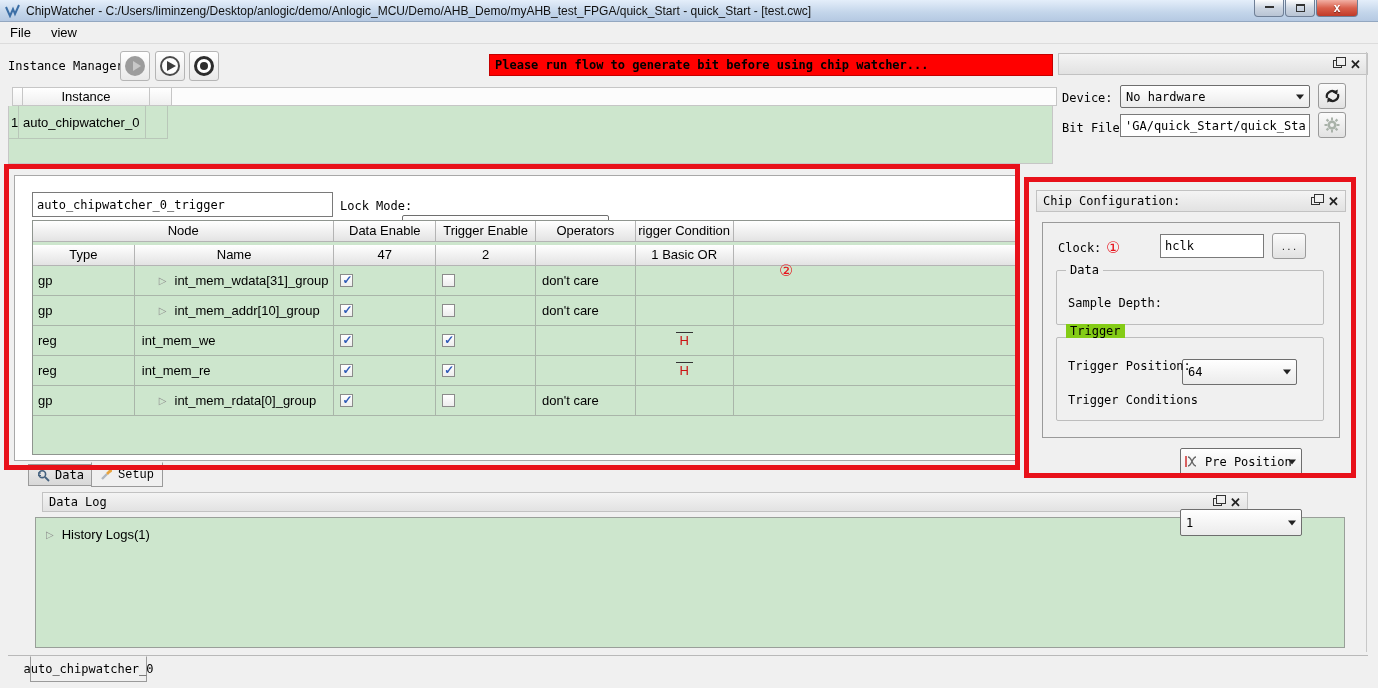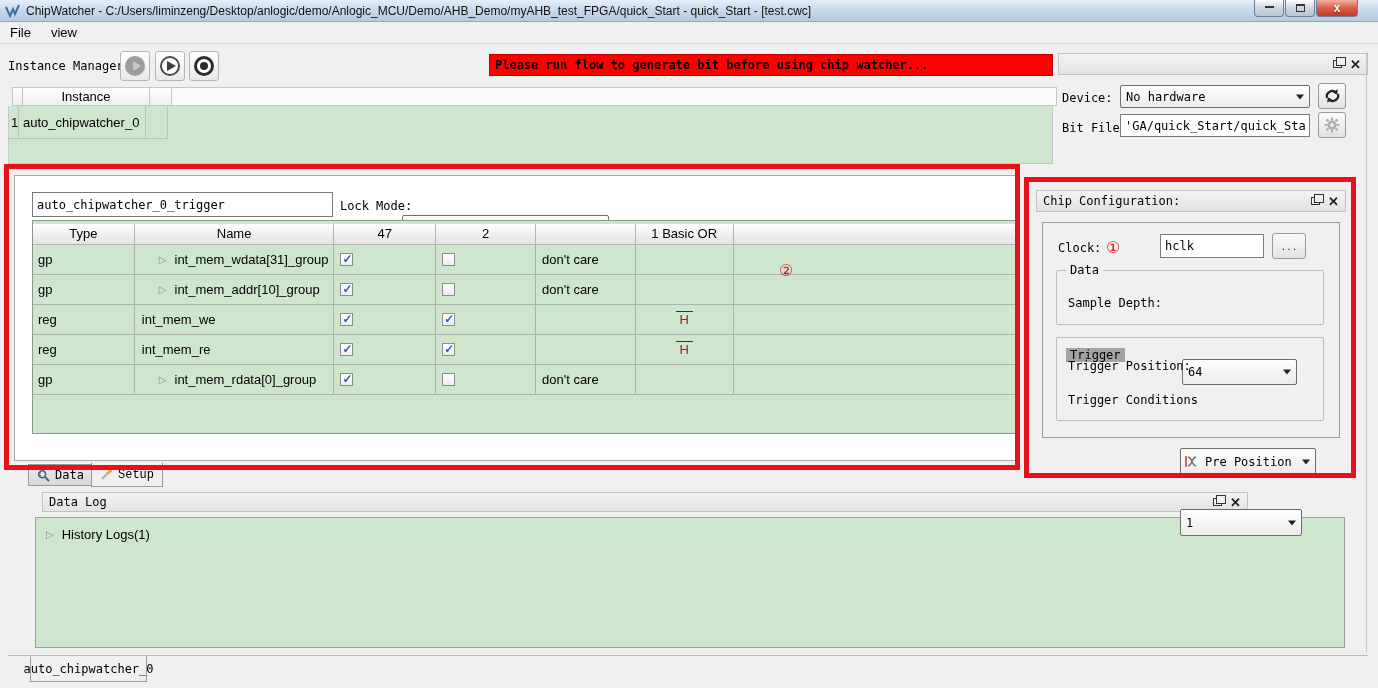--- a/index.html
+++ b/index.html
@@ -246,20 +246,28 @@
   <div class="abs dropdown" style="left:402px; top:192px; width:207px; height:25px;">
     <span class="dd-text">All allowed</span>
     <span class="dd-arrow"></span>
   </div>
   <div class="abs dropdown" style="left:614px; top:194px; width:76px; height:22px;">
     <span class="dd-text">Basic OR</span>
     <span class="dd-arrow"></span>
   </div>
 
   <div class="abs trig-table">
+    <div class="trow">
+      <div class="hcell" style="width:302px;">Node</div>
+      <div class="hcell" style="width:102px;">Data Enable</div>
+      <div class="hcell" style="width:100px;">Trigger Enable</div>
+      <div class="hcell" style="width:100px;">Operators</div>
+      <div class="hcell" style="width:98px;">rigger Condition</div>
+      <div class="hcell" style="width:282px; border-right:none;"></div>
+    </div>
     <div class="gaprow"></div>
     <div class="trow">
       <div class="hcell" style="width:102px;">Type</div>
       <div class="hcell" style="width:200px;">Name</div>
       <div class="hcell" style="width:102px;">47</div>
       <div class="hcell" style="width:100px;">2</div>
       <div class="hcell" style="width:100px;"></div>
       <div class="hcell" style="width:98px;">1 Basic OR</div>
       <div class="hcell" style="width:282px; border-right:none;"></div>
     </div>
@@ -415,23 +423,23 @@
 
   <div class="abs" style="left:1056px; top:270px; width:268px; height:55px; border:1px solid #bdbdbd; border-radius:2px; z-index:10;"></div>
   <span class="abs field-label" style="left:1066px; top:263px; background:#f0f0f0; padding:0 4px; z-index:11;">Data</span>
   <span class="abs field-label" style="left:1068px; top:296px; z-index:11;">Sample Depth:</span>
   <div class="abs dropdown" style="left:1182px; top:289px; width:115px; height:26px; z-index:11;">
     <span class="dd-text">64</span>
     <span class="dd-arrow"></span>
   </div>
 
   <div class="abs" style="left:1056px; top:337px; width:268px; height:84px; border:1px solid #bdbdbd; border-radius:2px; z-index:10;"></div>
-  <span class="abs field-label" style="left:1066px; top:348px; background:#a3a3a3; padding:0 4px; z-index:11;">Trigger</span>
+  <span class="abs field-label" style="left:1066px; top:324px; background:#84cc16; padding:0 4px; z-index:11;">Trigger</span>
   <span class="abs field-label" style="left:1068px; top:359px; z-index:11;">Trigger Position:</span>
-  <div class="abs dropdown" style="left:1180px; top:352px; width:136px; height:27px; z-index:11;">
+  <div class="abs dropdown" style="left:1180px; top:352px; width:122px; height:27px; z-index:11;">
     <svg width="16" height="13" viewBox="0 0 16 13" style="margin-left:3px; flex:none;">
         <line x1="2" y1="1" x2="2" y2="12" stroke="#cc2222" stroke-width="1.4"></line>
         <path d="M4 2 C8 2 8 11 12 11" fill="none" stroke="#666" stroke-width="1.3"></path>
         <path d="M4 11 C8 11 8 2 12 2" fill="none" stroke="#666" stroke-width="1.3"></path>
       </svg>
     <span class="dd-text">Pre Position</span>
     <span class="dd-arrow"></span>
   </div>
   <span class="abs field-label" style="left:1068px; top:393px; z-index:11;">Trigger Conditions</span>
   <div class="abs dropdown" style="left:1180px; top:386px; width:122px; height:27px; z-index:11;">

